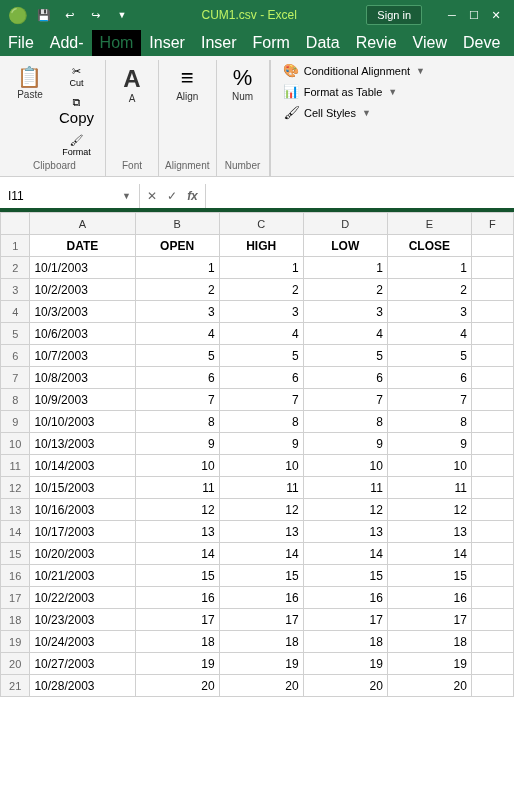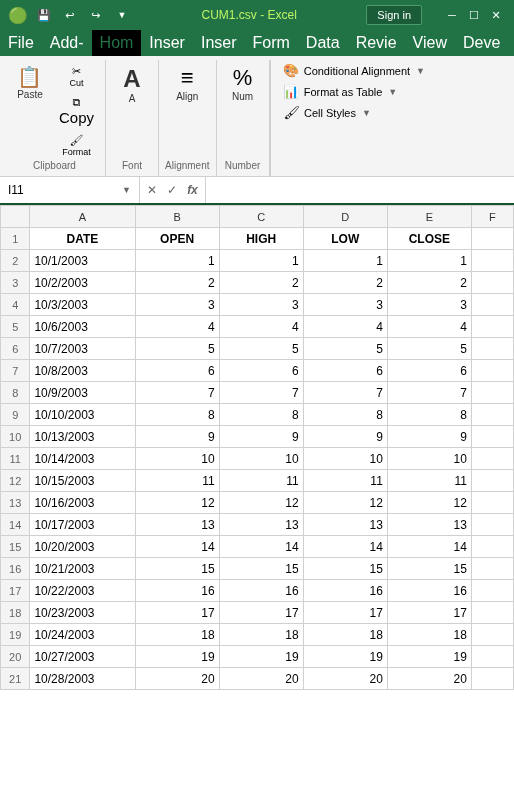--- a/index.html
+++ b/index.html
@@ -121,23 +121,24 @@
       color: #666;
       text-align: right;
       padding: 2px 4px 3px;
       border-top: 1px solid #d0d0d0;
     }
 
     
     .formula-bar {
       display: flex;
       align-items: center;
-      border-bottom: 2px solid #14532d;
+      border-bottom: 4px solid #14532d;
       background: #fff;
       height: 28px;
+      margin-top: 7px;
     }
     .name-box {
       width: 140px;
       border-right: 1px solid #d0d0d0;
       padding: 0 8px;
       font-size: 12px;
       height: 100%;
       display: flex;
       align-items: center;
     }

